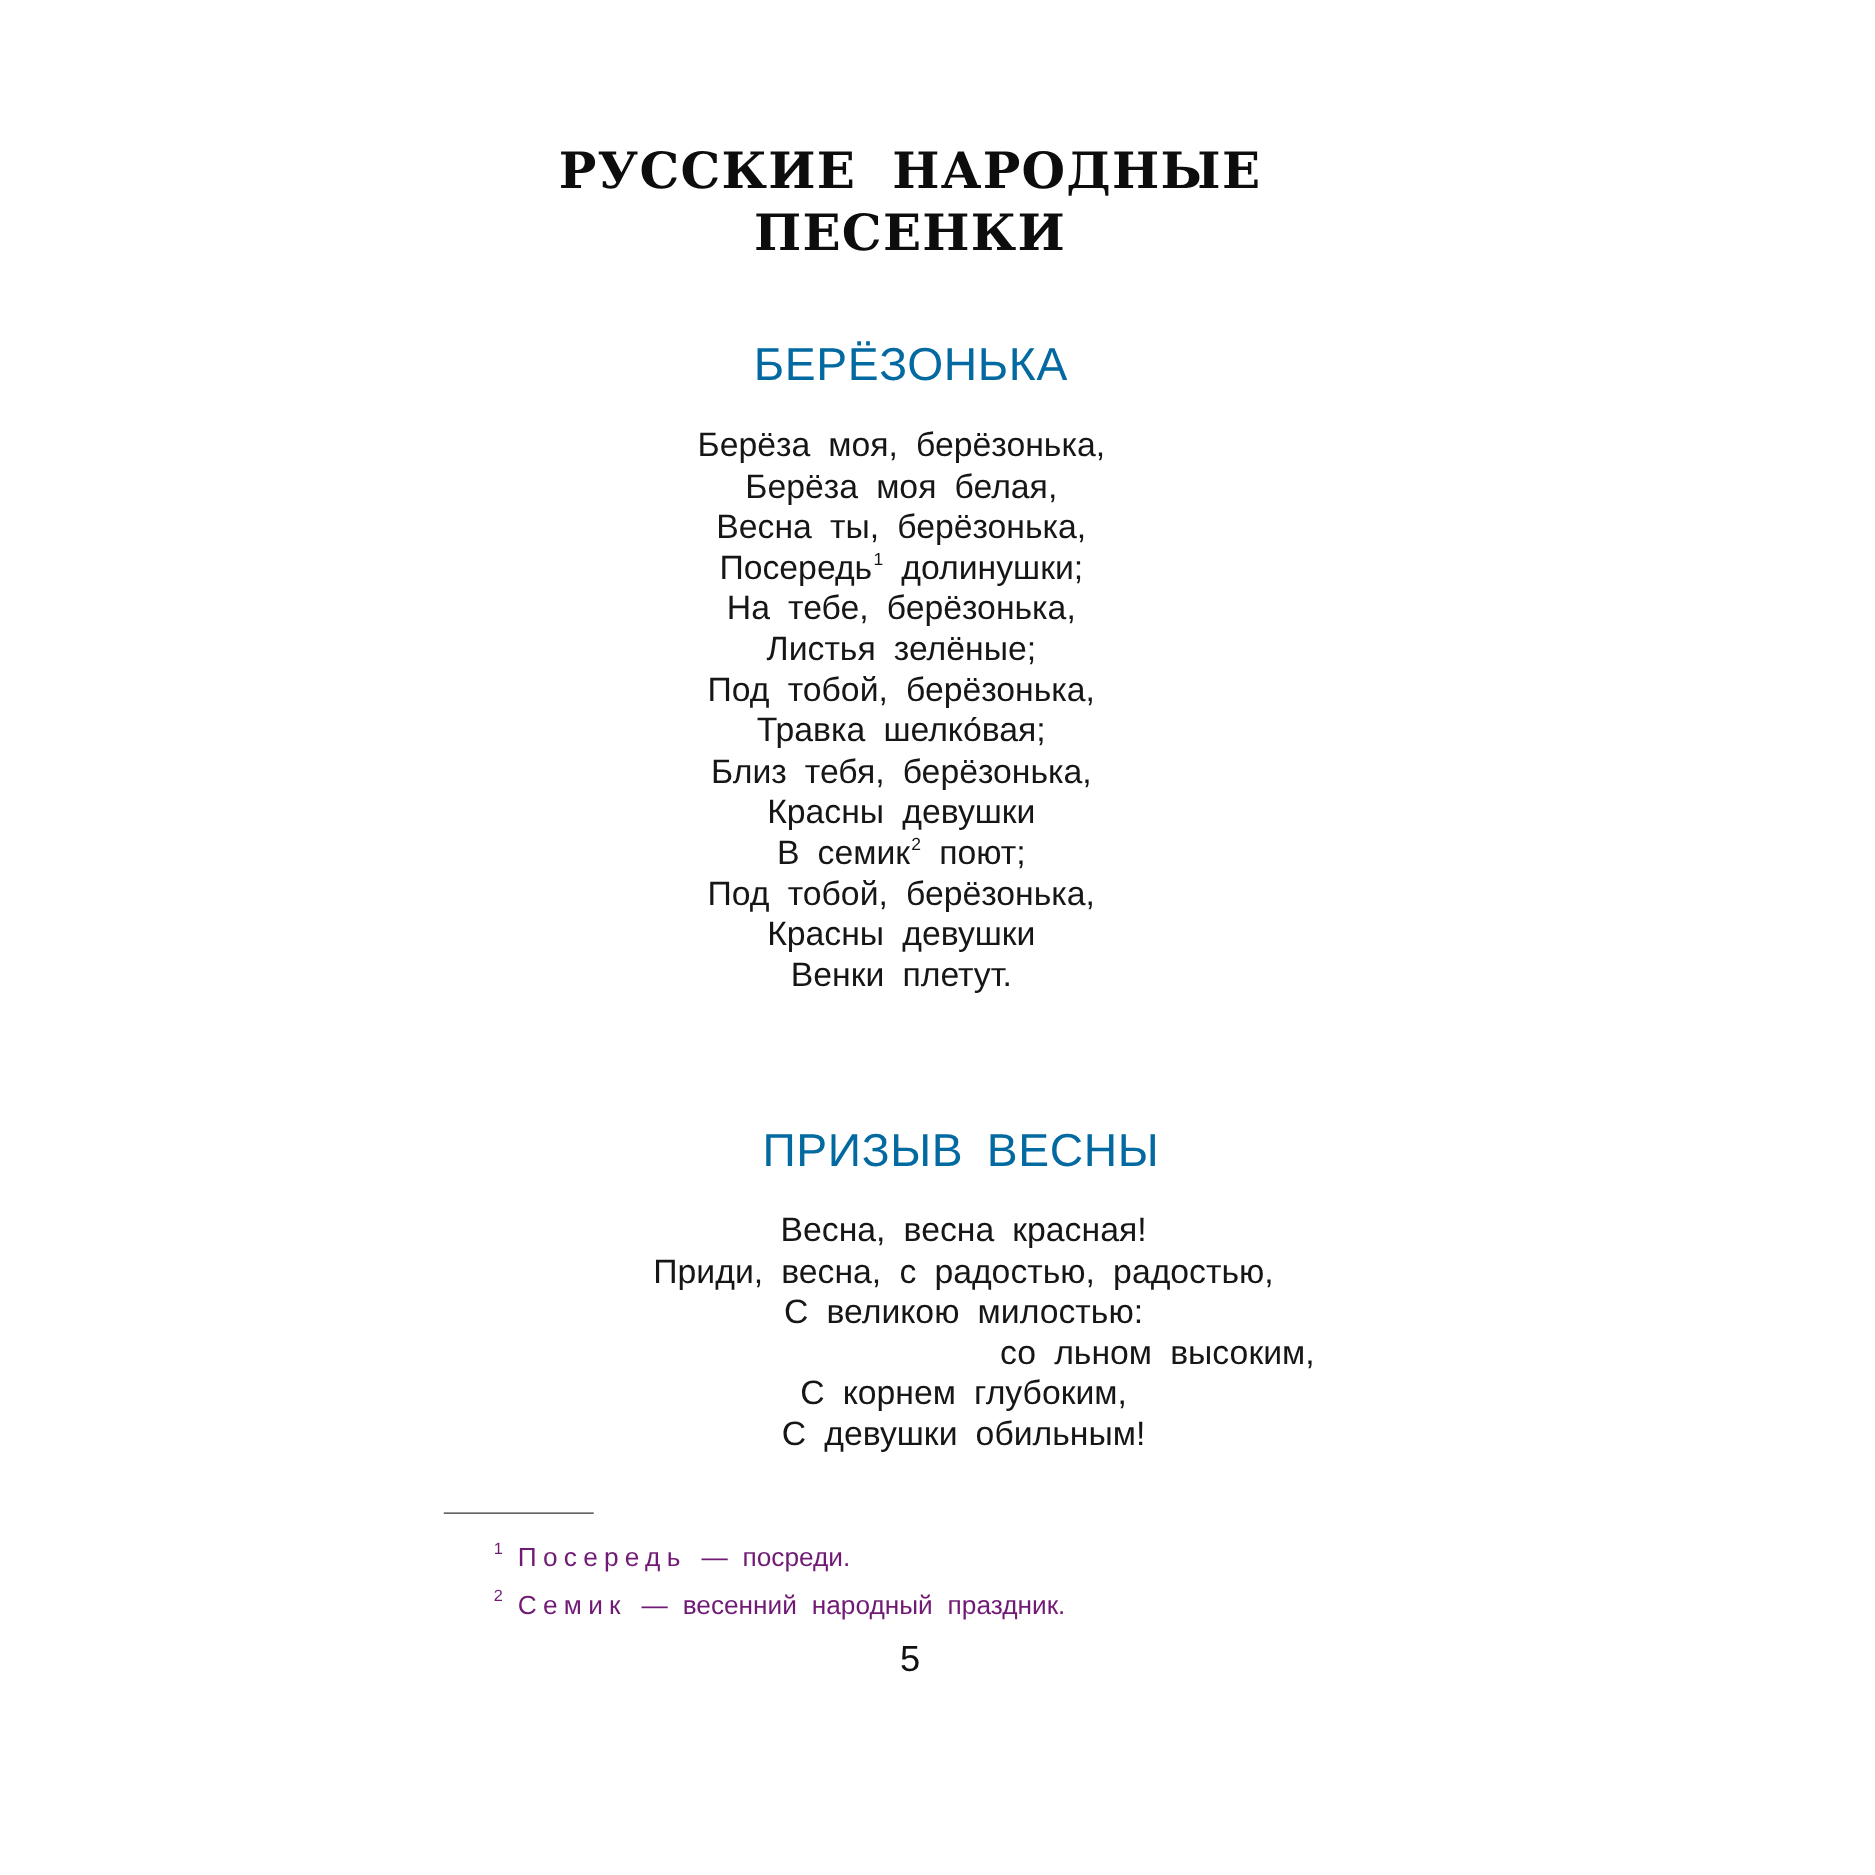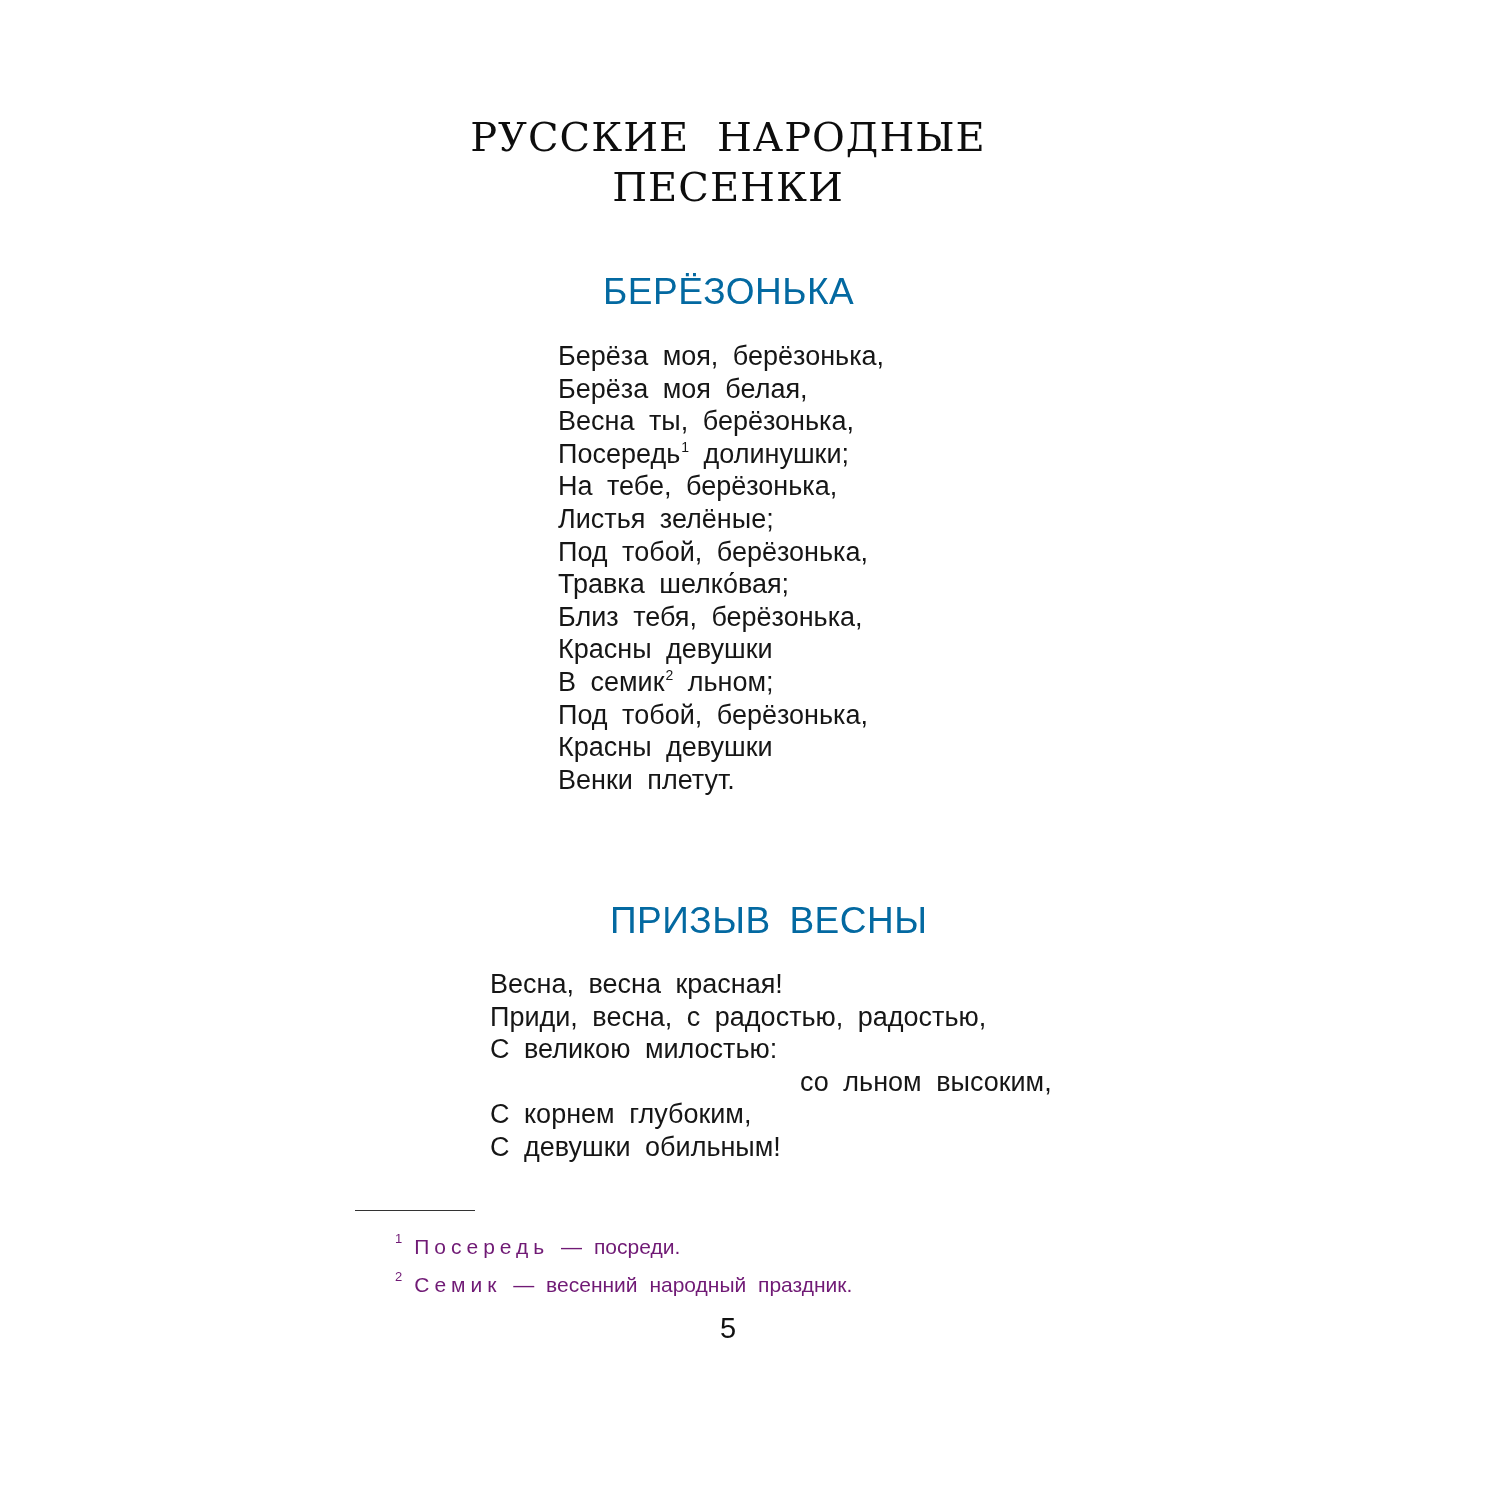--- a/index.html
+++ b/index.html
@@ -15,21 +15,21 @@
       color: #111111;
       font-family: "Liberation Sans", sans-serif;
     }
     .main-title {
       position: absolute;
       left: 0;
       width: 1456px;
       top: 112px;
       text-align: center;
       font-family: "DejaVu Serif", "Liberation Serif", serif;
-      font-weight: normal;
+      font-weight: bold;
       font-size: 40px;
       line-height: 50px;
       letter-spacing: 1px;
       word-spacing: 14px;
       color: #0d0d0d;
     }
     .song-title {
       position: absolute;
       font-family: "Liberation Sans", sans-serif;
       font-size: 37px;
@@ -40,20 +40,21 @@
       white-space: nowrap;
     }
     .verse {
       position: absolute;
       font-family: "Liberation Sans", sans-serif;
       font-size: 27px;
       line-height: 32.6px;
       color: #161616;
       word-spacing: 7px;
       white-space: nowrap;
+      text-align: center;
     }
     .verse .line { display: block; height: 32.6px; }
     .verse .line.indent { padding-left: 310px; }
     sup.fn {
       font-size: 14px;
       vertical-align: top;
       line-height: 14px;
       position: relative;
       top: 2px;
       margin-left: 1px;
@@ -113,21 +114,21 @@
   <span class="line">Берёза моя, берёзонька,</span>
   <span class="line">Берёза моя белая,</span>
   <span class="line">Весна ты, берёзонька,</span>
   <span class="line"><span>Посередь</span><sup class="fn">1</sup><span> долинушки;</span></span>
   <span class="line">На тебе, берёзонька,</span>
   <span class="line">Листья зелёные;</span>
   <span class="line">Под тобой, берёзонька,</span>
   <span class="line">Травка шелко́вая;</span>
   <span class="line">Близ тебя, берёзонька,</span>
   <span class="line">Красны девушки</span>
-  <span class="line"><span>В семик</span><sup class="fn">2</sup><span> льном;</span></span>
+  <span class="line"><span>В семик</span><sup class="fn">2</sup><span> поют;</span></span>
   <span class="line">Под тобой, берёзонька,</span>
   <span class="line">Красны девушки</span>
   <span class="line">Венки плетут.</span>
 </div>
 
 <div class="song-title" style="left:563px; top:901px;margin-left:47px;">ПРИЗЫВ ВЕСНЫ</div>
 
 <div class="verse" style="left:490px; top:968px;">
   <span class="line">Весна, весна красная!</span>
   <span class="line">Приди, весна, с радостью, радостью,</span>

